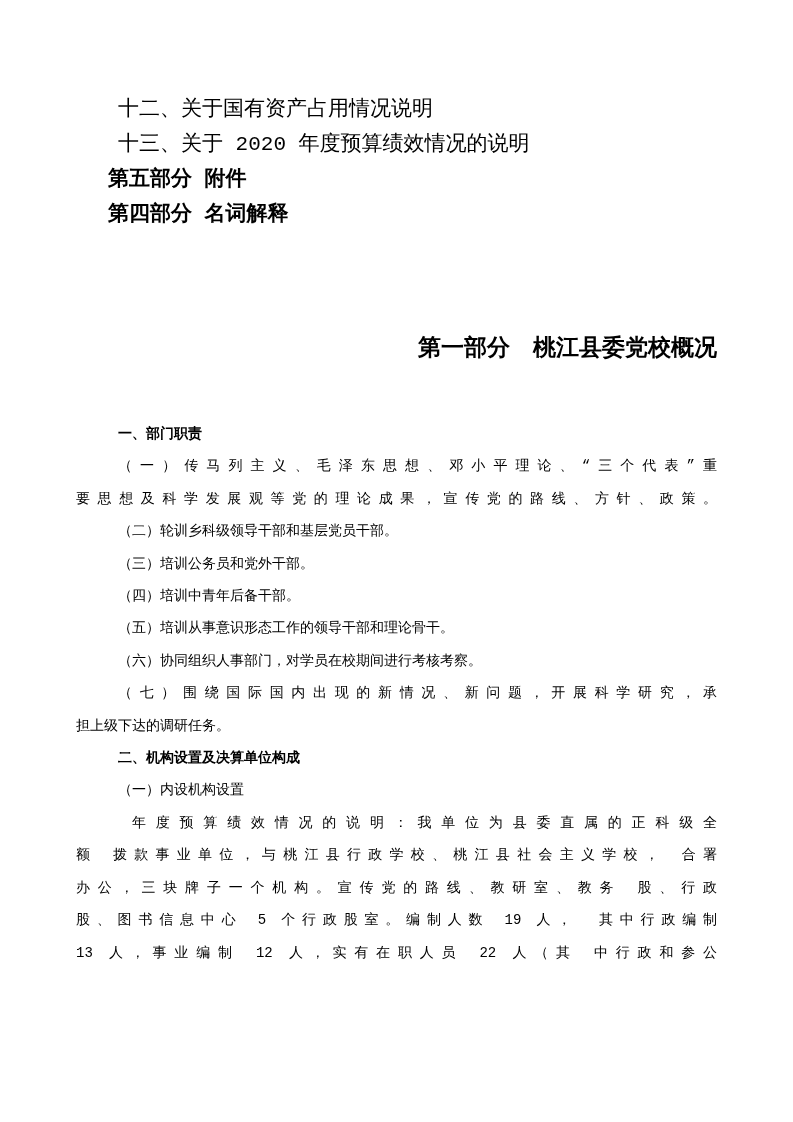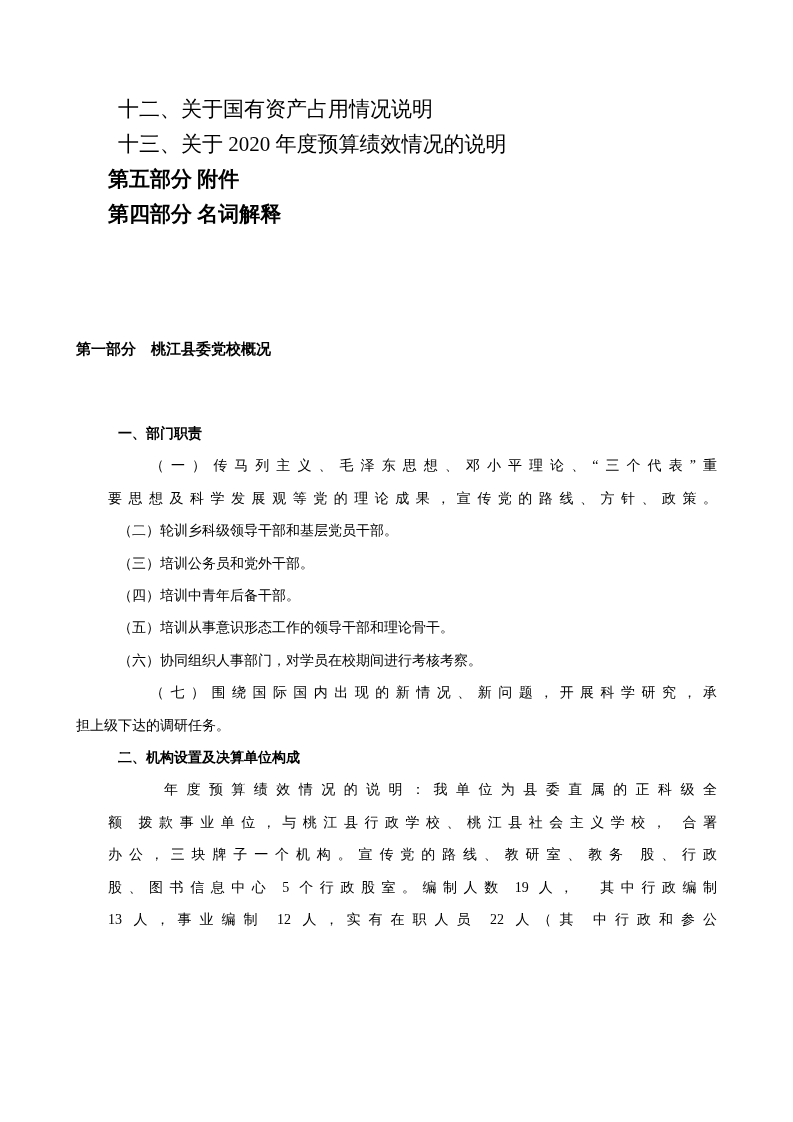--- a/index.html
+++ b/index.html
@@ -6,58 +6,57 @@
     margin: 0;
     padding: 0;
     background: #ffffff;
   }
   .page {
     position: relative;
     width: 793px;
     height: 1122px;
     background: #ffffff;
     color: #000000;
-    font-family: Liberation Serif, serif;
+    font-family: Liberation Mono, monospace;
     overflow: hidden;
   }
   .content {
     position: absolute;
     left: 76px;
     top: 0;
     width: 641px;
   }
   .toc {
     margin-top: 92px;
     font-size: 21px;
     line-height: 35px;
   }
   .main-title {
     margin: 100px 0 0 0;
-    font-size: 15px;
+    font-size: 23px;
     line-height: 34px;
     font-weight: bold;
-    text-align: left;
+    text-align: right;
   }
   .body-text {
     margin-top: 52px;
     font-size: 14px;
     line-height: 32.4px;
   }
   .line { min-height: 32.4px; }
   .toc .line { min-height: 35px; }
   .line-toc-item { padding-left: 42px; }
   .line-toc-part { padding-left: 32px; font-weight: bold; }
   .line-heading  { padding-left: 42px; font-weight: bold; }
   .line-first    { padding-left: 42px; }
   .line-cont     { padding-left: 0; }
   .line-para-open { padding-left: 56px; }
   .line-full {
     text-align: justify;
     text-align-last: justify;
-    margin-left: 32px;
   }
 </style>
 </head>
 <body>
 
 <div class="page">
   <div class="content">
 
     <div class="toc">
 
@@ -75,20 +74,21 @@
         <div class="line line-first line-full">（一）传马列主义、毛泽东思想、邓小平理论、“三个代表”重</div>
         <div class="line line-cont line-full">要思想及科学发展观等党的理论成果，宣传党的路线、方针、政策。</div>
         <div class="line line-first">（二）轮训乡科级领导干部和基层党员干部。</div>
         <div class="line line-first">（三）培训公务员和党外干部。</div>
         <div class="line line-first">（四）培训中青年后备干部。</div>
         <div class="line line-first">（五）培训从事意识形态工作的领导干部和理论骨干。</div>
         <div class="line line-first">（六）协同组织人事部门，对学员在校期间进行考核考察。</div>
         <div class="line line-first line-full">（七）围绕国际国内出现的新情况、新问题，开展科学研究，承</div>
         <div class="line line-cont">担上级下达的调研任务。</div>
         <div class="line line-heading">二、机构设置及决算单位构成</div>
+        <div class="line line-first">（一）内设机构设置</div>
         <div class="line line-para-open line-full">年度预算绩效情况的说明：我单位为县委直属的正科级全</div>
         <div class="line line-cont line-full">额 拨款事业单位，与桃江县行政学校、桃江县社会主义学校， 合署</div>
         <div class="line line-cont line-full">办公，三块牌子一个机构。宣传党的路线、教研室、教务 股、行政</div>
         <div class="line line-cont line-full">股、图书信息中心 5 个行政股室。编制人数 19 人，　其中行政编制</div>
         <div class="line line-cont line-full">13 人，事业编制 12 人，实有在职人员 22 人（其 中行政和参公</div>
       </div>
 
   </div>
 </div>
 

